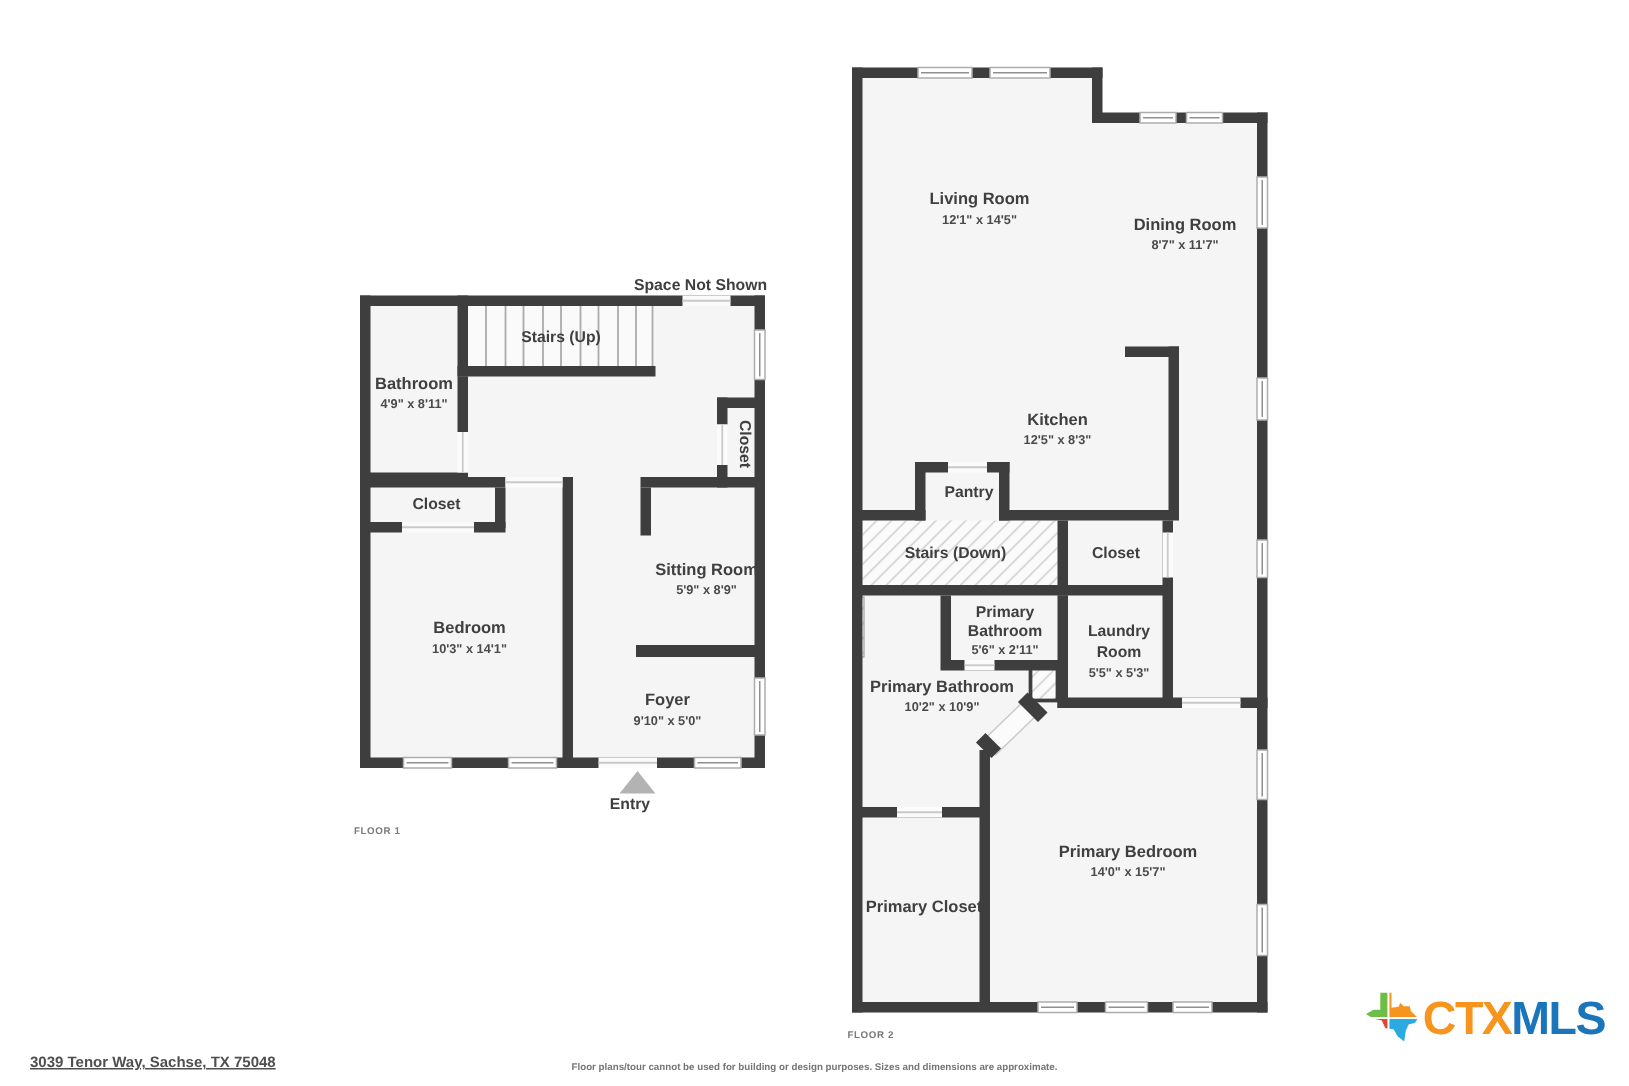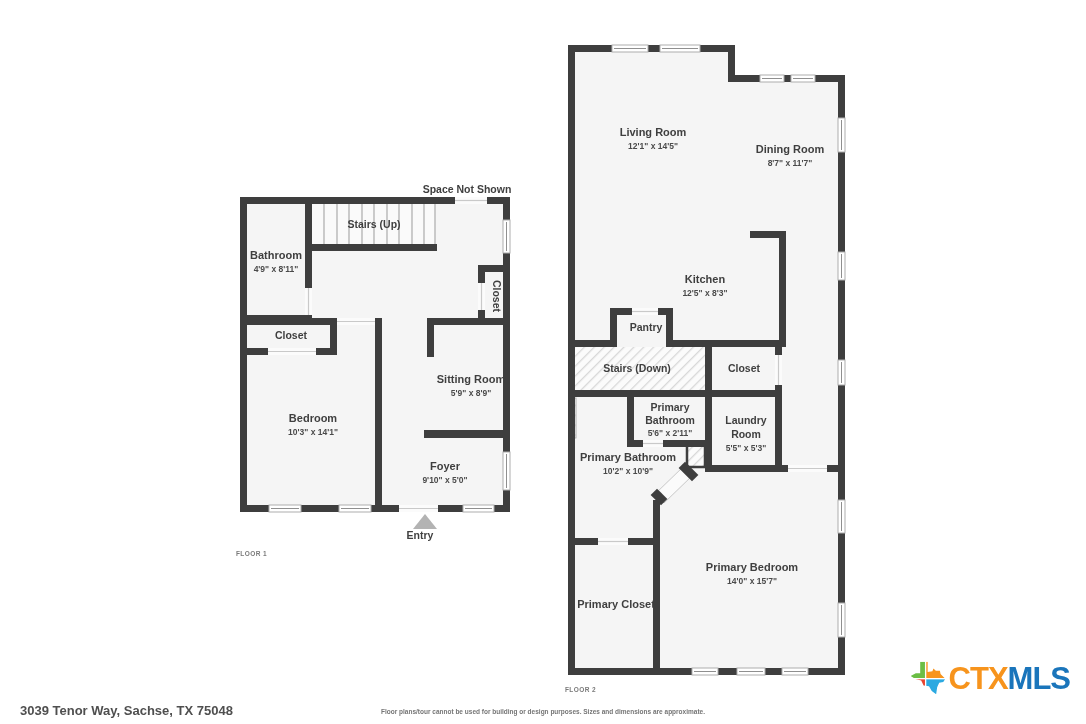--- a/index.html
+++ b/index.html
@@ -11,21 +11,21 @@
   .stairbg{fill:#FAFAFA;}
   .winbox{fill:#FFFFFF;stroke:#ADADAD;stroke-width:1;}
   .winline{stroke:#8F8F8F;stroke-width:1;}
   .openbox{fill:#FBFBFB;}
   .openline{stroke:#C9C9C9;stroke-width:1.2;}
   .tread{stroke:#ABABAB;stroke-width:1.2;}
   .rm{font-size:11px;text-anchor:middle;}
   .dim{font-size:8.5px;text-anchor:middle;fill:#4A4A4A;}
   .small{font-size:10.5px;text-anchor:middle;}
   .tag{font-size:6.5px;text-anchor:start;fill:#7A7A7A;letter-spacing:.4px;}
-  .footer-address{position:absolute;left:20px;top:703px;font-size:13px;font-weight:bold;color:#4F4F4F;}
+  .footer-address{position:absolute;left:20px;top:703px;font-size:10px;font-weight:bold;color:#4F4F4F;text-decoration:underline;}
   .footer-disclaimer{position:absolute;left:50%;transform:translateX(-50%);top:708px;
                      font-size:6.5px;font-weight:bold;color:#757575;white-space:nowrap;}
   .logo{position:absolute;right:16px;top:661px;display:flex;align-items:center;gap:3px;}
   .logo-text{font-size:31px;font-weight:bold;letter-spacing:-1px;line-height:1;}
   .logo-ctx{color:#F7941D;}
   .logo-mls{color:#1A75BB;}
 </style>
 </head>
 <body>
 

